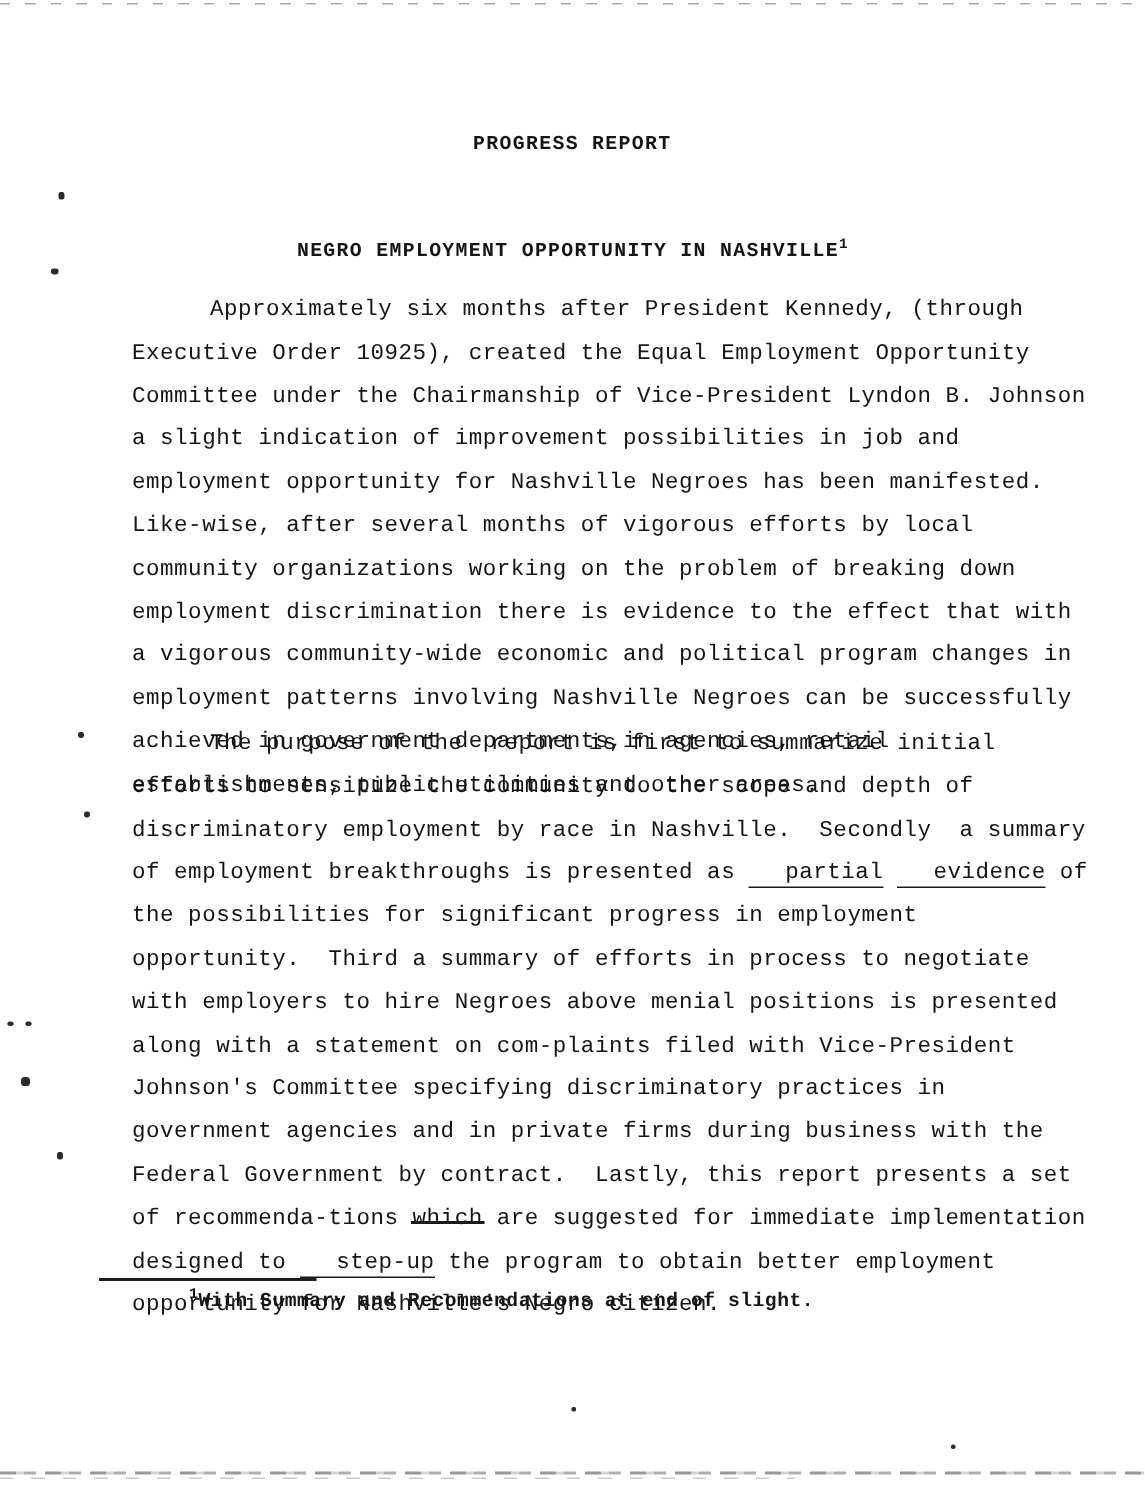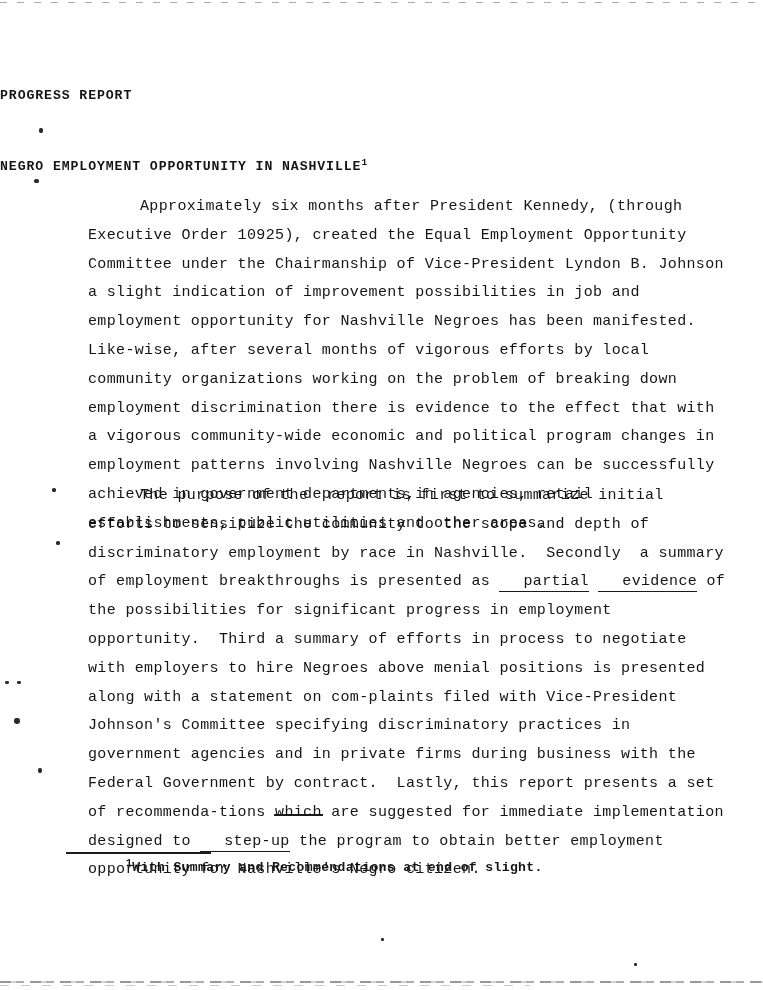--- a/index.html
+++ b/index.html
@@ -74,21 +74,21 @@
     top: 0;
     width: 763px;
     height: 990px;
   }
 
   .title-block {
     position: absolute;
     left: 0;
     top: 86px;
     width: 763px;
-    text-align: left;
+    text-align: center;
     font-size: 13.2px;
     font-weight: 700;
     letter-spacing: 0.9px;
     line-height: 19px;
   }
   .title-line { white-space: pre; }
   .title-line.main { position: relative; display: inline-block; margin-top: 48px; }
   .fnref {
     font-size: 9.5px;
     vertical-align: super;

